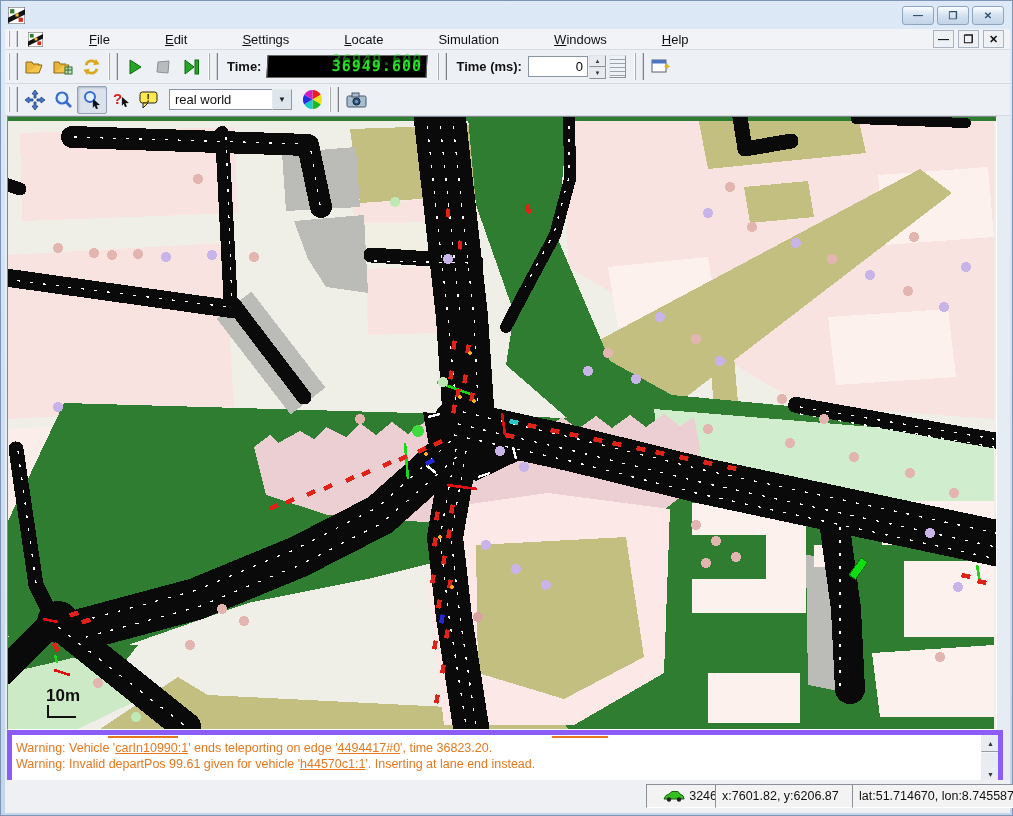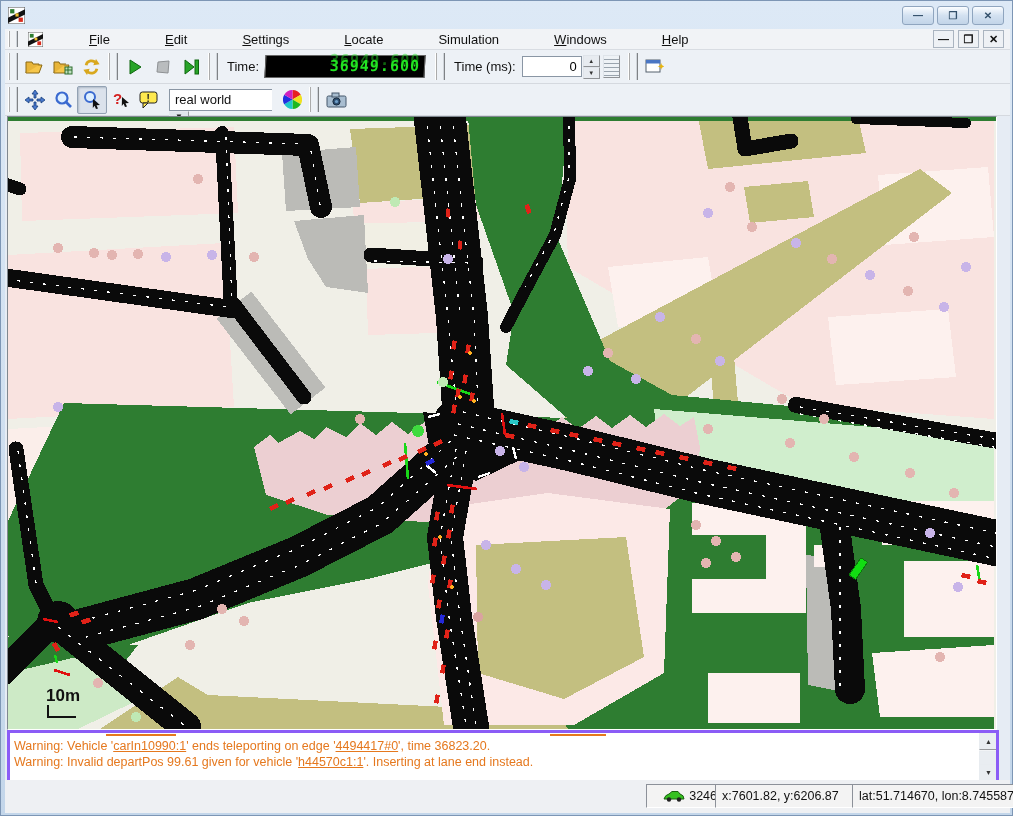--- a/index.html
+++ b/index.html
@@ -26,43 +26,43 @@
   .mdib{width:19px;height:16px;border:1px solid #aab4c0;background:#eef1f5;display:flex;
     align-items:center;justify-content:center;font-size:11px;font-weight:bold;color:#111;}
   
   .toolbar1{position:absolute;left:0;top:21px;width:100%;height:33px;background:#edf1f6;
     border-bottom:1px solid #d5d9df;display:flex;align-items:center;}
   .toolbar2{position:absolute;left:0;top:55px;width:100%;height:31px;background:#edf1f6;
     border-bottom:1px solid #d5d9df;display:flex;align-items:center;}
   .tbtn{width:28px;height:26px;display:flex;align-items:center;justify-content:center;}
   .tbtn.pressed{border:1px solid #93a2b4;background:#dbe2ec;border-radius:2px;
     box-shadow:inset 1px 1px 2px #aeb9c7;}
-  .lbl{margin:0 6px;color:#111;}
+  .lbl{margin:0 6px;color:#111;font-weight:bold;}
   .lcd{width:150px;height:21px;background:#000;border:1px solid #666;
     color:#22e322;font-family:"DejaVu Sans Mono",monospace;font-size:15px;font-weight:bold;
     text-align:right;padding:0 4px;line-height:21px;letter-spacing:1px;transform:skewX(-3deg);
     text-shadow:0 -6px 0 rgba(34,227,34,.45);}
   .spinfield{width:50px;height:19px;border:1px solid #8a96a4;background:#fff;
     text-align:right;padding:0 4px;line-height:19px;}
   .spincol{display:flex;flex-direction:column;margin-left:1px;}
   .spinb{width:15px;height:10px;border:1px outset #dfe4ea;background:#e7ebf0;
     display:flex;align-items:center;justify-content:center;font-size:6px;color:#333;}
   .dial{width:15px;height:21px;border:1px outset #dfe4ea;background:repeating-linear-gradient(#eef2f6 0 3px,#9aa4ae 3px 4px);margin-left:3px;}
-  .combo{display:flex;height:21px;margin:0 6px;flex-direction:column;}
+  .combo{display:flex;height:21px;margin:0 6px;}
   .combo-field{width:92px;background:#fff;border:1px solid #8a96a4;border-right:none;
     padding:1px 5px;line-height:18px;color:#111;}
   .combo-btn{width:18px;border:1px outset #e5eaef;background:#dfe5ec;display:flex;
     align-items:center;justify-content:center;font-size:8px;color:#222;}
   
   .map{position:absolute;left:2px;top:87px;width:988px;height:612px;background:#a3a3a3;
     border-top:1px solid #808890;border-left:1px solid #808890;
     border-right:1px solid #fff;border-bottom:1px solid #fff;overflow:hidden;}
   
   .messages{position:absolute;left:2px;top:701px;width:986px;height:48px;background:#fff;
-    border:3px solid #8b5cf6;overflow:hidden;}
+    border:5px solid #8b5cf6;overflow:hidden;}
   .msgtext{position:absolute;left:4px;top:5px;right:20px;color:#e5781e;font-size:12.5px;line-height:16px;}
   .msg-line .lnk{text-decoration:underline;}
   .clipdash{position:absolute;top:1px;height:2px;background:#e5781e;}
   .vscroll{position:absolute;right:0;top:0;width:17px;height:100%;background:#f2f4f6;}
   .sbtn{position:absolute;left:0;width:17px;height:15px;border:1px outset #e8ecf0;background:#e9edf1;
     display:flex;align-items:center;justify-content:center;font-size:7px;color:#333;}
   .sthumb{position:absolute;left:0;width:17px;height:12px;border:1px outset #e8ecf0;background:#e9edf1;}
   
   .statusbar{position:absolute;left:0;top:751px;width:100%;height:33px;background:#eef0f3;}
   .spanel{position:absolute;top:4px;height:22px;background:#f3f3f3;

